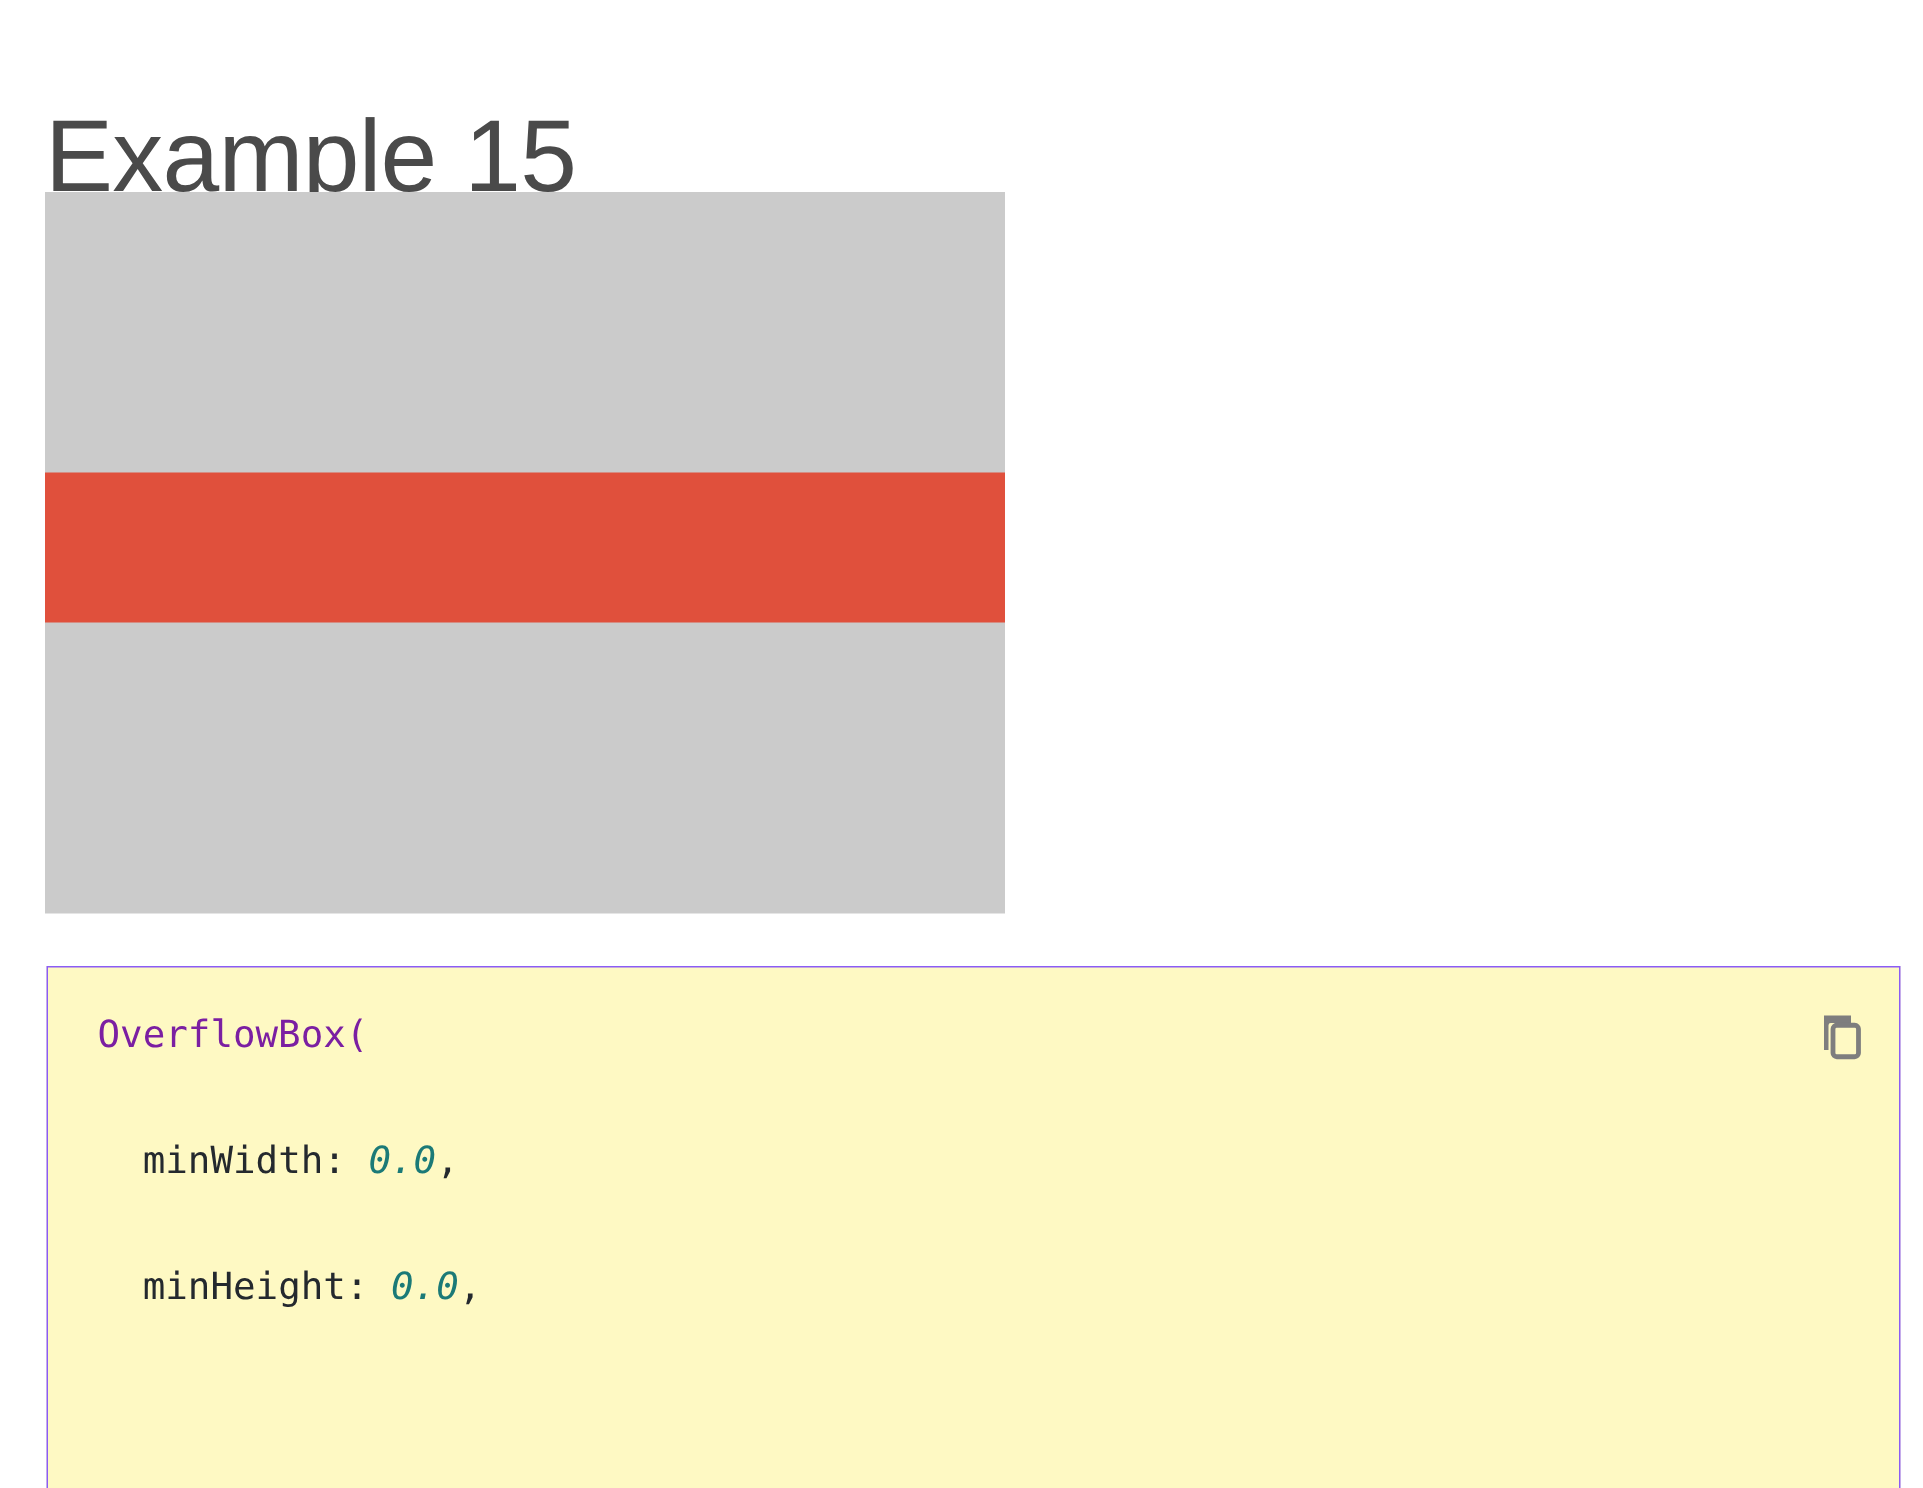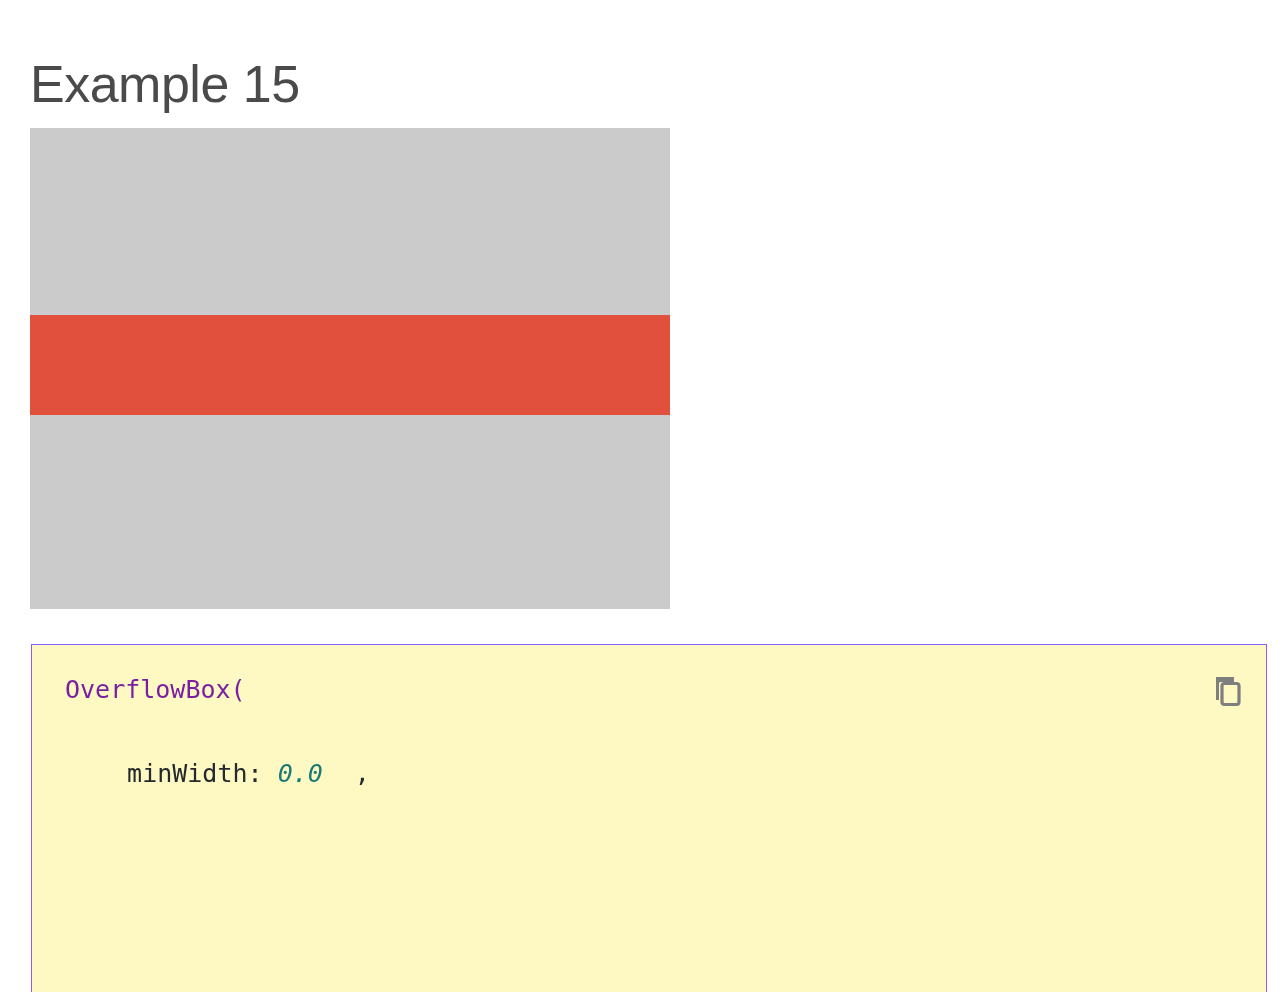--- a/index.html
+++ b/index.html
@@ -14,21 +14,21 @@
     font-family: "Liberation Sans", sans-serif;
     -webkit-font-smoothing: antialiased;
     overflow: hidden;
   }
 
   
   .page-title {
     position: absolute;
     left: 30px;
     top: 18px;
-    font-size: 52px;
+    font-size: 68px;
     line-height: 1.2;
     font-weight: 400;
     color: #4A4A4A;
     letter-spacing: -0.5px;
     white-space: pre;
   }
 
   
   .preview-stage {
     position: absolute;
@@ -66,21 +66,21 @@
     margin: 0;
     font-family: "DejaVu Sans Mono", "Liberation Mono", monospace;
     font-size: 25px;
     line-height: 42px;
     color: #24292E;
     white-space: pre;
   }
   .code-line { display: block; white-space: pre; }
   .tok-type  { color: #7B1FA2; }
   .tok-num   { color: #1B7A77; font-style: italic; }
-  .tok-plain { color: #24292E; margin-left: 32px; }
+  .tok-plain { color: #24292E; }
 
   
   .copy-button {
     position: absolute;
     right: 17px;
     top: 24px;
     width: 44px;
     height: 44px;
     display: flex;
     align-items: center;
@@ -98,20 +98,21 @@
 <h1 class="page-title">Example 15</h1>
 
 <div class="preview-stage">
   <div class="preview-stripe"></div>
 </div>
 
 <div class="code-card">
 
   <pre class="code-body" id="code-body"><span class="code-line"><span class="tok-type">OverflowBox(</span></span>
 <span class="code-line">  <span class="tok-plain">minWidth: </span><span class="tok-num">0.0</span><span class="tok-plain">,</span></span>
+<span class="code-line">  <span class="tok-plain">minHeight: </span><span class="tok-num">0.0</span><span class="tok-plain">,</span></span>
 
 
 </pre>
 
   <button class="copy-button">
     <span>
       <svg width="40" height="40" viewBox="0 0 40 40" aria-hidden="true">
         <path d="M9 6 H27 V11 H13.5 A1.5 1.5 0 0 0 12 12.5 V29 H9 Z" fill="#7E7E7E"></path>
         <rect x="15" y="12.5" width="17" height="21" rx="2.5" ry="2.5" fill="none" stroke="#7E7E7E" stroke-width="3.2"></rect>
       </svg>

